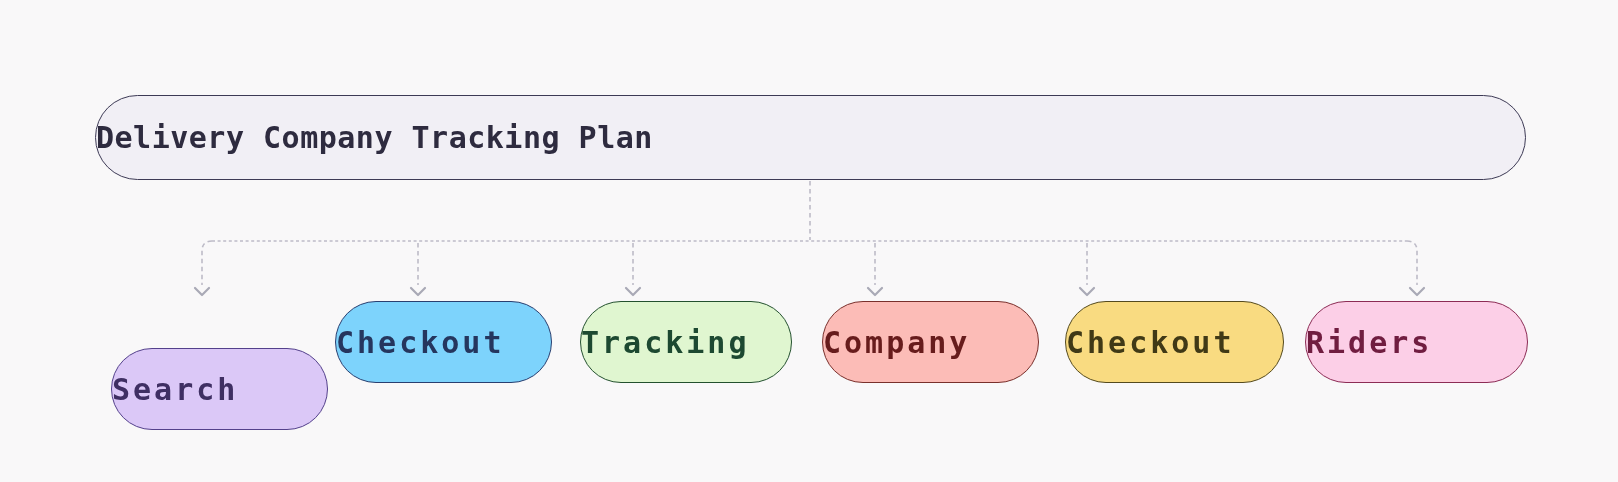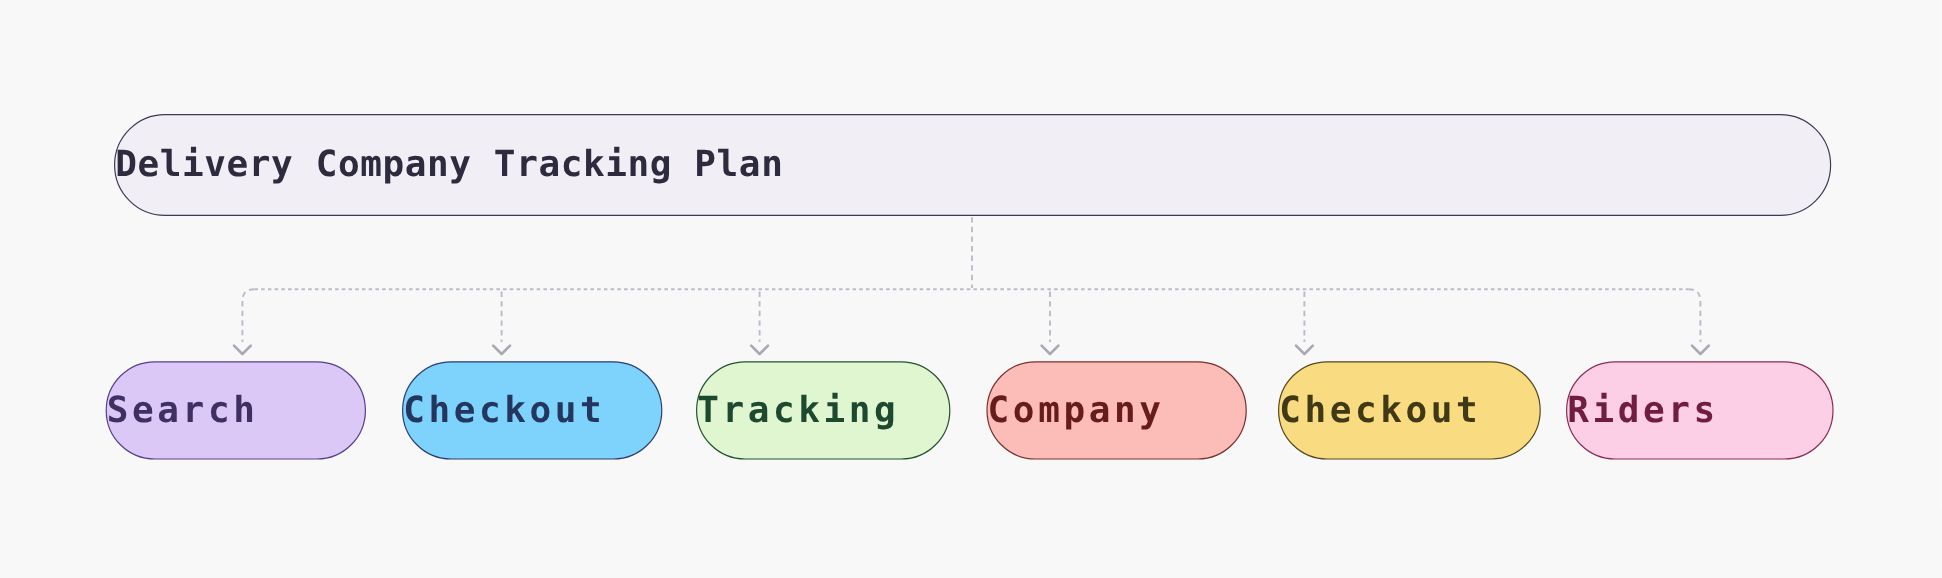--- a/index.html
+++ b/index.html
@@ -48,21 +48,21 @@
     top: 301px;
     height: 82px;
     border-radius: 41px;
   }
   .child-node .node-label {
     font-size: 30px;
     font-weight: 700;
     letter-spacing: 3px;
     white-space: nowrap;
   }
-  .node-search    { left: 88px;   width: 217px; }
+  .node-search    { left: 111px;   width: 217px; margin-top: 47px; }
   .node-checkout  { left: 335px;  width: 217px; }
   .node-drivers   { left: 580px;  width: 212px; }
   .node-riders    { left: 822px;  width: 217px; }
   .node-marketing { left: 1065px; width: 219px; }
   .node-finance   { left: 1305px; width: 223px; }
 
   .rail-h   { fill: none; stroke-width: 1.6; stroke-dasharray: 3 2.6; }
   .rail-v   { fill: none; stroke-width: 1.6; stroke-dasharray: 4.5 3.5; }
   .chevron  { fill: none; stroke-width: 2.2; stroke-linecap: round; stroke-linejoin: round; }
 </style>

